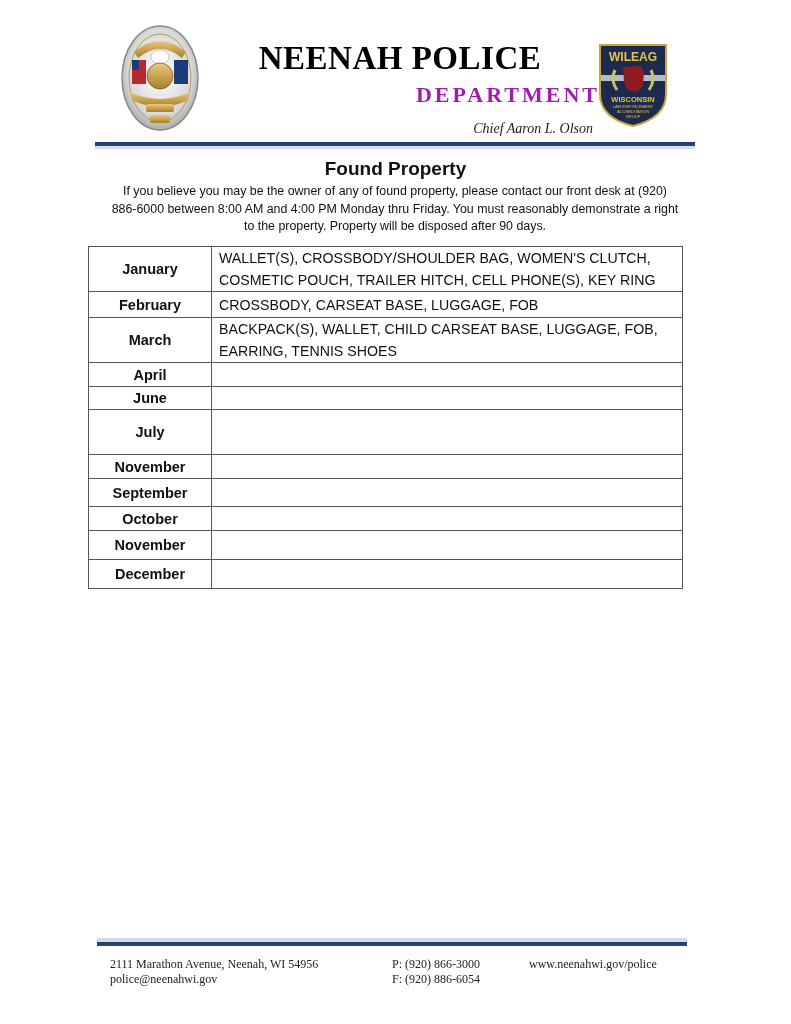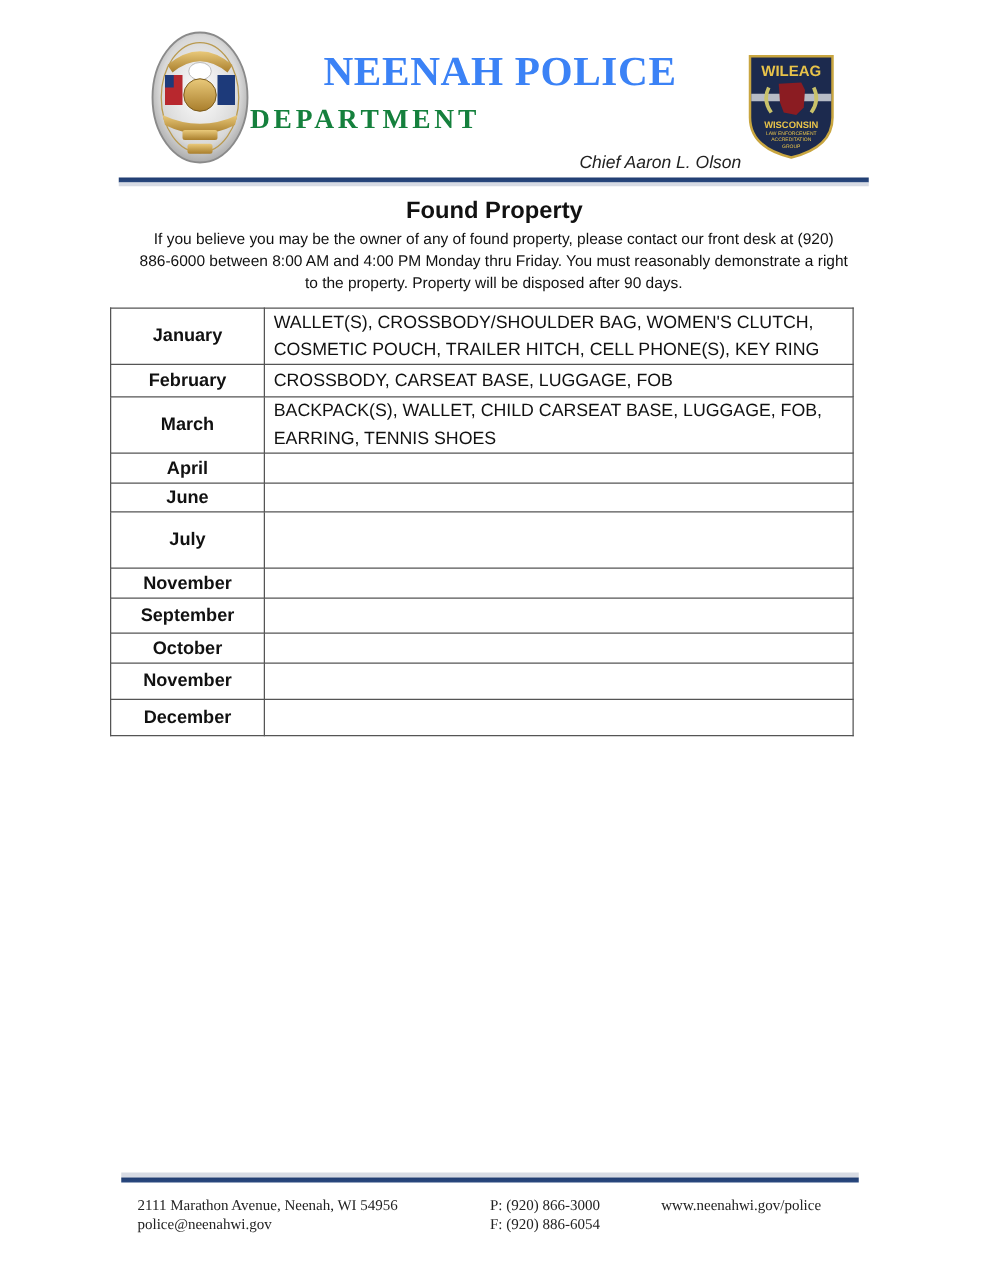--- a/index.html
+++ b/index.html
@@ -4,31 +4,31 @@
 <style>
   html, body { margin: 0; padding: 0; background: #ffffff; }
   body { width: 791px; height: 1024px; position: relative; overflow: hidden; }
 
   .header { position: absolute; left: 0; top: 0; width: 791px; height: 150px; }
   .badge { position: absolute; left: 120px; top: 24px; width: 80px; height: 108px; }
   .wileag { position: absolute; left: 597px; top: 42px; width: 72px; height: 86px; }
 
   .org-title {
     position: absolute; left: 200px; width: 400px; top: 40px; text-align: center;
-    font-family: "Liberation Serif", serif; font-weight: bold; color: #3b82f6;
+    font-family: "Liberation Serif", serif; font-weight: bold; color: #000000;
     font-size: 33px; letter-spacing: 0.5px;
   }
   .org-sub {
-    position: absolute; left: 200px; width: 400px; top: 82px; text-align: left;
-    font-family: "Liberation Serif", serif; font-weight: bold; color: #15803d;
+    position: absolute; left: 200px; width: 400px; top: 82px; text-align: right;
+    font-family: "Liberation Serif", serif; font-weight: bold; color: #a21caf;
     font-size: 22px; letter-spacing: 3px;
   }
   .chief {
     position: absolute; right: 198px; top: 121px;
-    font-family: Liberation Sans, sans-serif; font-style: italic; color: #222; font-size: 14px; text-align: right;
+    font-family: Liberation Serif, serif; font-style: italic; color: #222; font-size: 14px; text-align: right;
   }
   .rule-top {
     position: absolute; left: 95px; top: 142px; width: 600px; height: 4px;
     background: linear-gradient(#1f3c70, #2b4a80);
   }
   .rule-top-shadow {
     position: absolute; left: 95px; top: 146px; width: 600px; height: 3px;
     background: #d7dbe4;
   }
 

